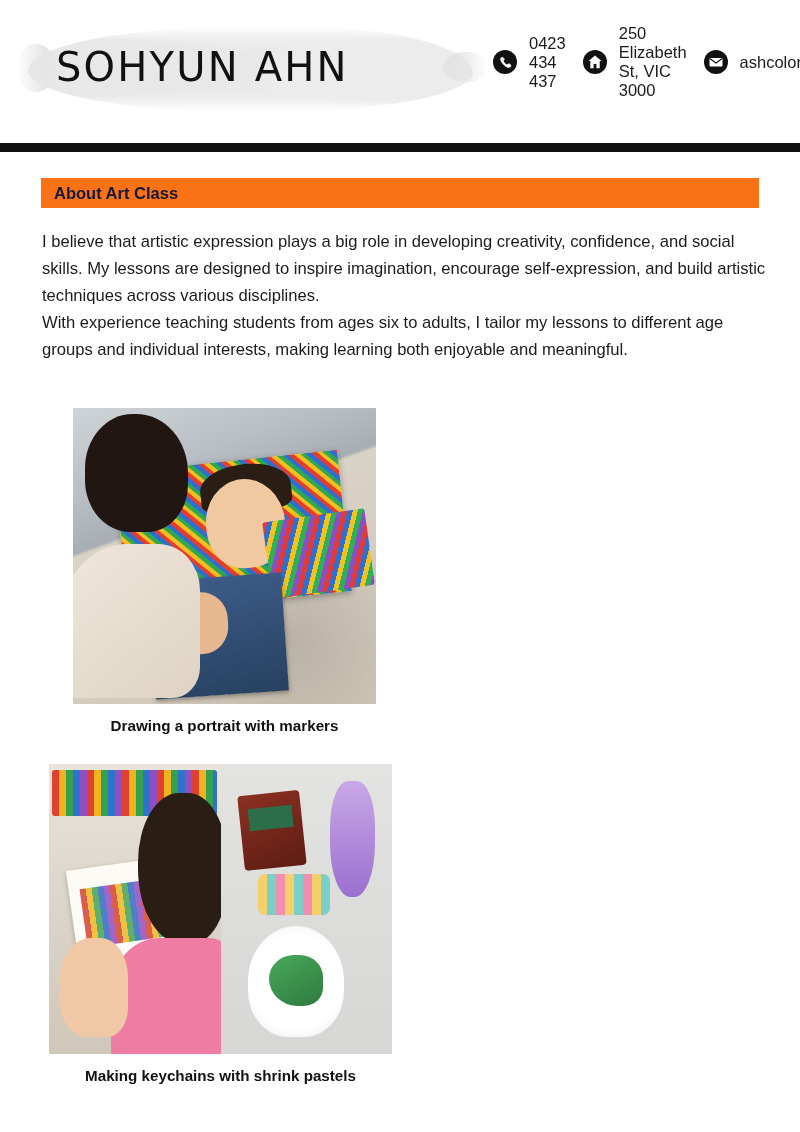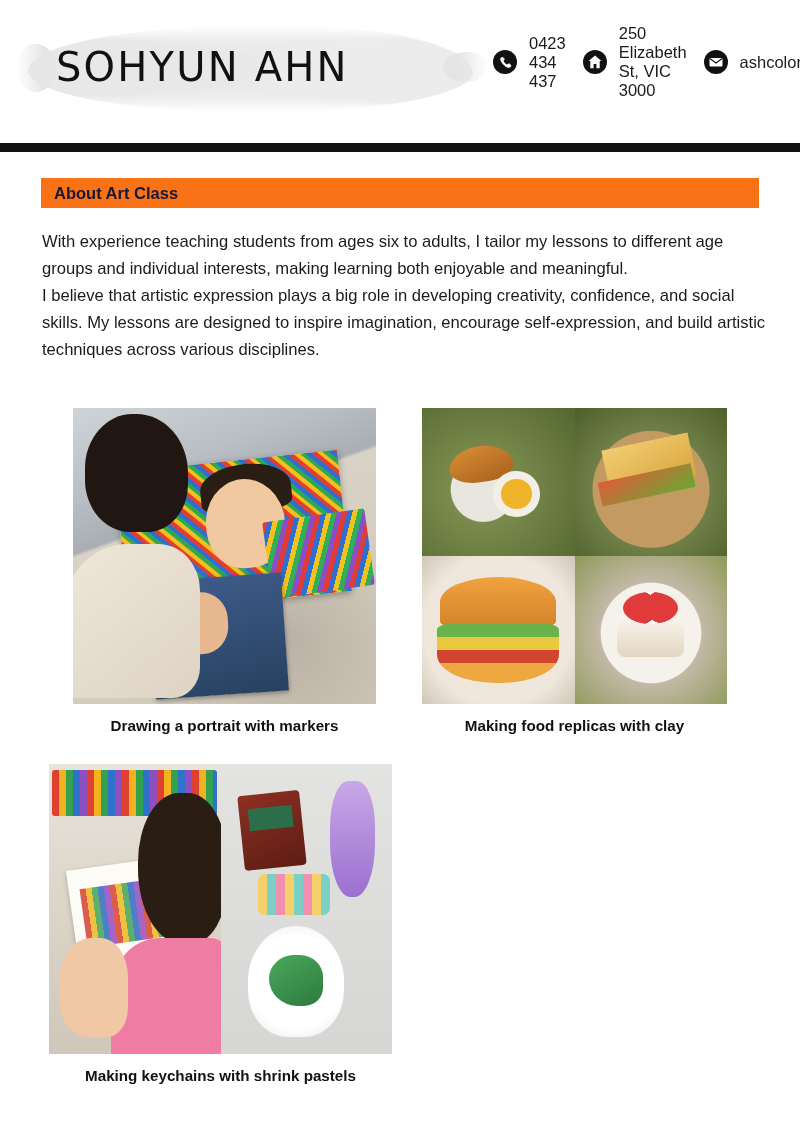--- a/index.html
+++ b/index.html
@@ -346,50 +346,41 @@
 
   </div>
   <div class="rule-thick"></div>
 </div>
 
 <div class="section-bar">
   <span>About Art Class</span>
 </div>
 
 <div class="body-text">
+  <p>I believe that artistic expression plays a big role in developing creativity, confidence, and social skills. My lessons are designed to inspire imagination, encourage self-expression, and build artistic techniques across various disciplines.</p>
   <p>With experience teaching students from ages six to adults, I tailor my lessons to different age groups and individual interests, making learning both enjoyable and meaningful.</p>
-  <p>I believe that artistic expression plays a big role in developing creativity, confidence, and social skills. My lessons are designed to inspire imagination, encourage self-expression, and build artistic techniques across various disciplines.</p>
 </div>
 
 <div class="gallery">
 
   <div class="grid-row" style="height:350px">
 
     <div class="cell" style="left:73px; top:0; width:303px;">
       <div class="photo artA" style="height:296px;">
         <div class="paper"></div>
           <div class="hairA"></div>
           <div class="face"></div>
         <div class="pens"></div>
           <div class="mag"></div>
           <div class="sleeve"></div>
           <div class="head"></div>
       </div>
       <div class="caption">Drawing a portrait with markers</div>
     </div>
 
-    <div class="cell" style="left:422px; top:0; width:305px;">
-      <div class="photo artB" style="height:296px;">
-        <div class="q q1"></div>
-          <div class="q q2"></div>
-          <div class="q q3"></div>
-          <div class="q q4"></div>
-      </div>
-      <div class="caption">Making food replicas with clay</div>
-    </div>
 
   </div>
 
   <div class="grid-row" style="height:340px">
 
     <div class="cell" style="left:49px; top:6px; width:343px;">
       <div class="photo artC" style="height:290px;">
         <div class="left">
           <div class="pencils"></div>
           <div class="sheet"></div>

